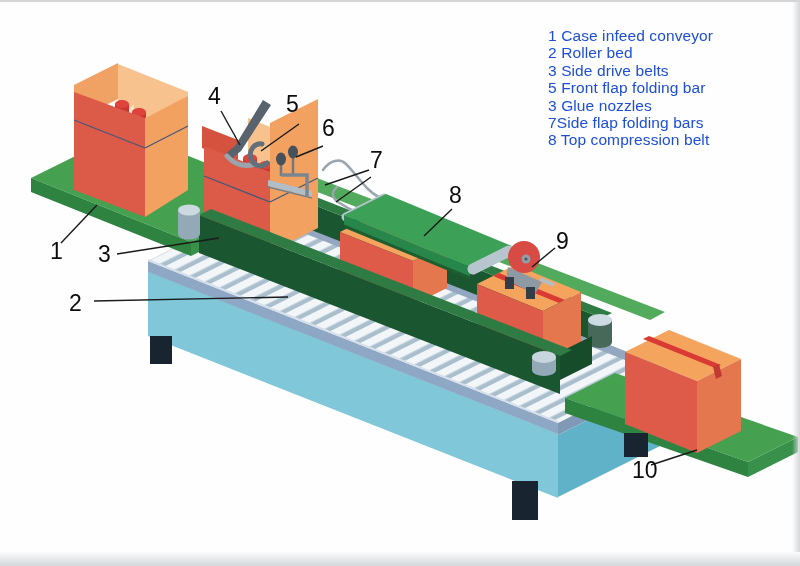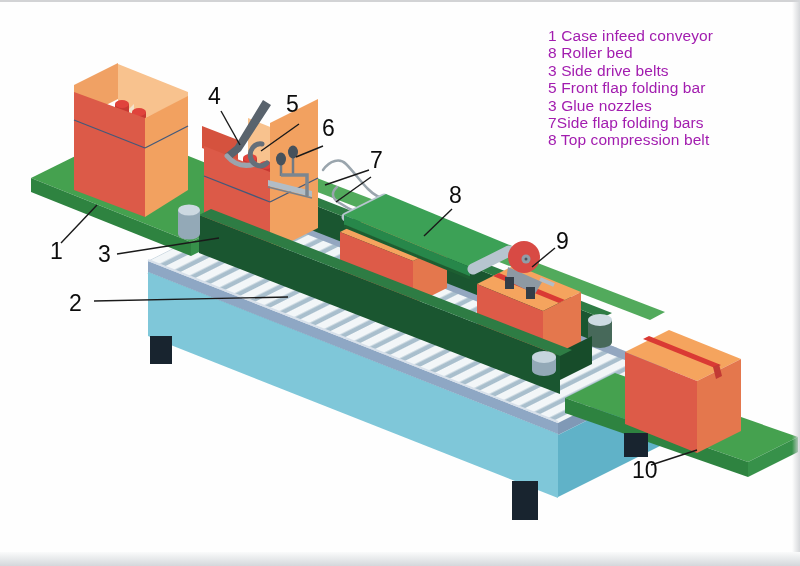--- a/index.html
+++ b/index.html
@@ -4,21 +4,21 @@
 <style>
   html,body{margin:0;padding:0;}
   body{
     width:800px;height:566px;position:relative;overflow:hidden;
     background:#fefefe;font-family:"Liberation Sans",sans-serif;
   }
   #stage{position:absolute;left:0;top:0;width:800px;height:566px;}
   svg{position:absolute;left:0;top:0;}
   .legend{
     position:absolute;left:548px;top:27px;width:245px;
-    font-size:15.5px;line-height:17.4px;color:#a21caf;
+    font-size:15.5px;line-height:17.4px;color:#1d4ed8;
     letter-spacing:0.1px;white-space:nowrap;
   }
   .callout{
     position:absolute;font-size:23px;color:#0c0c0c;line-height:23px;
   }
   .edge-top{position:absolute;left:0;top:0;width:800px;height:2px;background:#cdced0;opacity:.9;}
   .edge-right{position:absolute;right:0;top:0;width:8px;height:566px;
     background:linear-gradient(to right, rgba(213,215,218,0), #d5d7da);}
   .edge-bottom{position:absolute;left:0;bottom:0;width:800px;height:14px;
     background:linear-gradient(to bottom,#fafbfb,#d4d7db);}
@@ -196,21 +196,21 @@
   <div class="callout" style="left:208px;top:85px;">4</div>
   <div class="callout" style="left:286px;top:93px;">5</div>
   <div class="callout" style="left:322px;top:117px;">6</div>
   <div class="callout" style="left:370px;top:149px;">7</div>
   <div class="callout" style="left:449px;top:184px;">8</div>
   <div class="callout" style="left:556px;top:230px;">9</div>
   <div class="callout" style="left:632px;top:459px;">10</div>
 
   <div class="legend">
     <div>1 Case infeed conveyor</div>
-    <div>8 Roller bed</div>
+    <div>2 Roller bed</div>
     <div>3 Side drive belts</div>
     <div>5 Front flap folding bar</div>
     <div>3 Glue nozzles</div>
     <div>7Side flap folding bars</div>
     <div>8 Top compression belt</div>
   </div>
 
   <div class="edge-top"></div>
   <div class="edge-right"></div>
   <div class="edge-bottom"></div>

